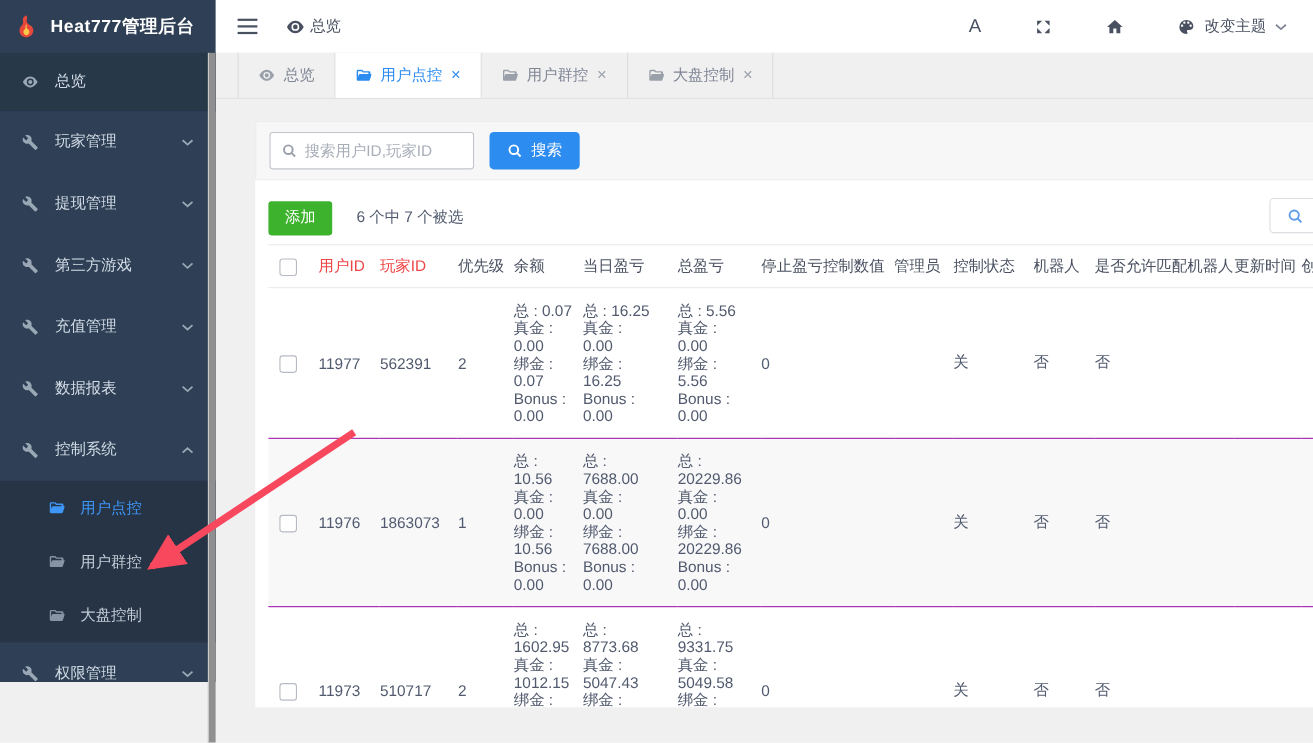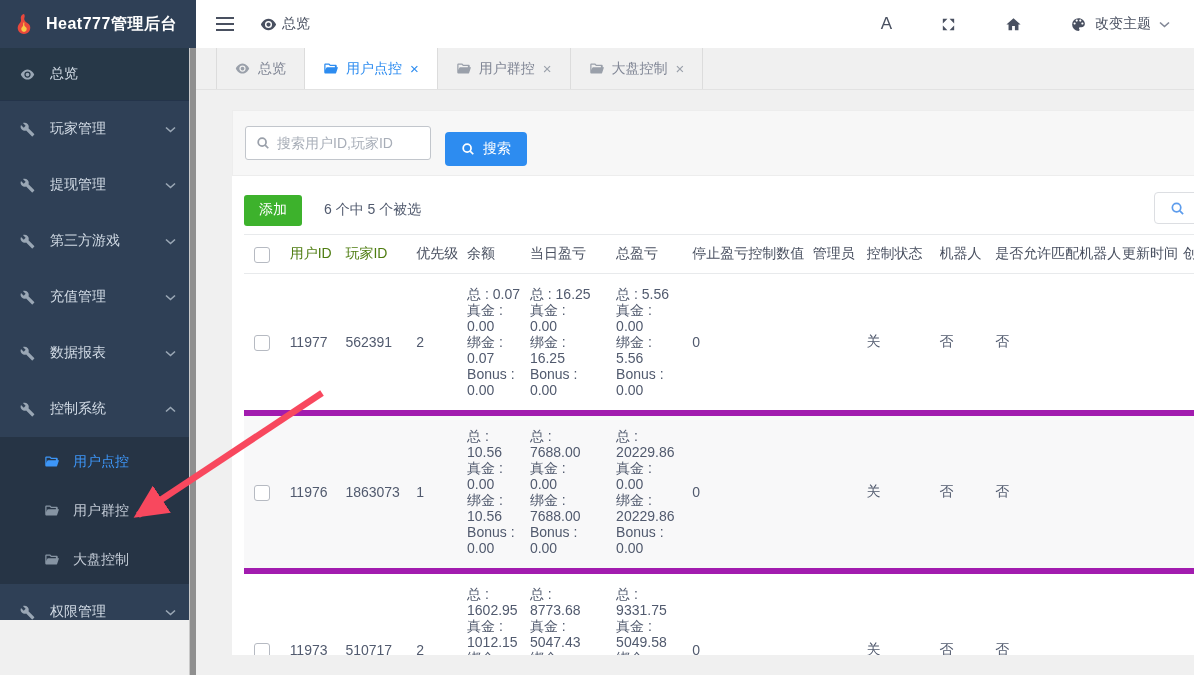--- a/index.html
+++ b/index.html
@@ -51,37 +51,37 @@
   .content { padding:20px 0 0 36px; }
   .search-panel { width:1000px; background:#f7f7f7; border:1px solid #ededed; padding:9px 12px;
     display:flex; align-items:center; gap:14px; }
   .search-box { width:186px; height:34px; background:#fff; border:1px solid #c2c6cc; border-radius:3px;
     display:flex; align-items:center; gap:7px; padding:0 10px;justify-content:flex-end; }
   .search-box svg { width:14px; height:14px; stroke:#9aa0aa; fill:none; stroke-width:2; flex:none; }
   .search-box input { border:none; outline:none; width:100%; font-size:14px; color:#515a6e;
     font-family:inherit; background:transparent; }
   .search-box input::placeholder { color:#a8aeb8; }
   .search-btn { height:34px; padding:0 16px; background:#2d8cf0; color:#fff; border:none; border-radius:4px;
-    display:flex; align-items:center; gap:8px; font-size:14px; cursor:pointer; font-family:inherit;margin-top:12px; }
+    display:flex; align-items:center; gap:8px; font-size:14px; cursor:pointer; font-family:inherit; }
   .search-btn svg { width:14px; height:14px; stroke:#fff; fill:none; stroke-width:2; }
 
   .table-card { width:1000px; background:#fff; position:relative; padding:12px 0 0 12px; height:479px; overflow:hidden; }
   .toolbar { display:flex; align-items:center; gap:22px; height:44px; }
   .add-btn { height:31px; padding:0 15px; background:#3db22c; color:#fff; border:none; border-radius:3px;
     font-size:14px; cursor:pointer; font-family:inherit; }
   .count-text { color:#515a6e; }
   .mini-search-btn { position:absolute; top:16px; left:922px; width:46px; height:32px; background:#fff;
     border:1px solid #dcdee2; border-radius:4px; display:flex; align-items:center; justify-content:center; cursor:pointer; }
   .mini-search-btn svg { width:15px; height:15px; stroke:#5d9cec; fill:none; stroke-width:1.8; }
 
   table { border-collapse:collapse; table-layout:fixed; width:1010px; margin-top:2px; }
   thead th { text-align:left; font-weight:normal; color:#495060; padding:10px 8px 10px 0;
     border-top:1px solid #e8eaec; border-bottom:1px solid #e8eaec; white-space:nowrap; overflow:hidden; }
-  thead th.sortable { color:#4d7c0f; cursor:pointer; }
-  td { padding:12px 4px 12px 0; vertical-align:middle; border-bottom:6px solid #a21caf; }
+  thead th.sortable { color:#ef4444; cursor:pointer; }
+  td { padding:12px 4px 12px 0; vertical-align:middle; border-bottom:1px solid #a21caf; }
   td.multiline { white-space:pre-line; line-height:16px; }
   tr.striped td { background:#f8f8f9; }
   th.col-check, td.col-check { padding-left:10px; }
   input[type="checkbox"] { appearance:none; width:16px; height:16px; border:1px solid #b6bac2;
     border-radius:3px; background:#fff; cursor:pointer; vertical-align:middle; }
 
   .arrow-overlay { position:fixed; left:0; top:0; width:1194px; height:675px; pointer-events:none; z-index:60; }
 </style>
 </head>
 <body>
@@ -288,21 +288,21 @@
             <circle cx="7" cy="7" r="4.5"></circle>
             <line x1="10.5" y1="10.5" x2="14" y2="14"></line>
           </svg>
         <span>搜索</span>
       </button>
     </div>
 
     <div class="table-card">
       <div class="toolbar">
         <button class="add-btn">添加</button>
-        <span class="count-text">6 个中 5 个被选</span>
+        <span class="count-text">6 个中 7 个被选</span>
       </div>
       <div class="mini-search-btn">
         <svg viewBox="0 0 16 16">
             <circle cx="7" cy="7" r="4.5"></circle>
             <line x1="10.5" y1="10.5" x2="14" y2="14"></line>
           </svg>
       </div>
 
       <table>
         <colgroup>

